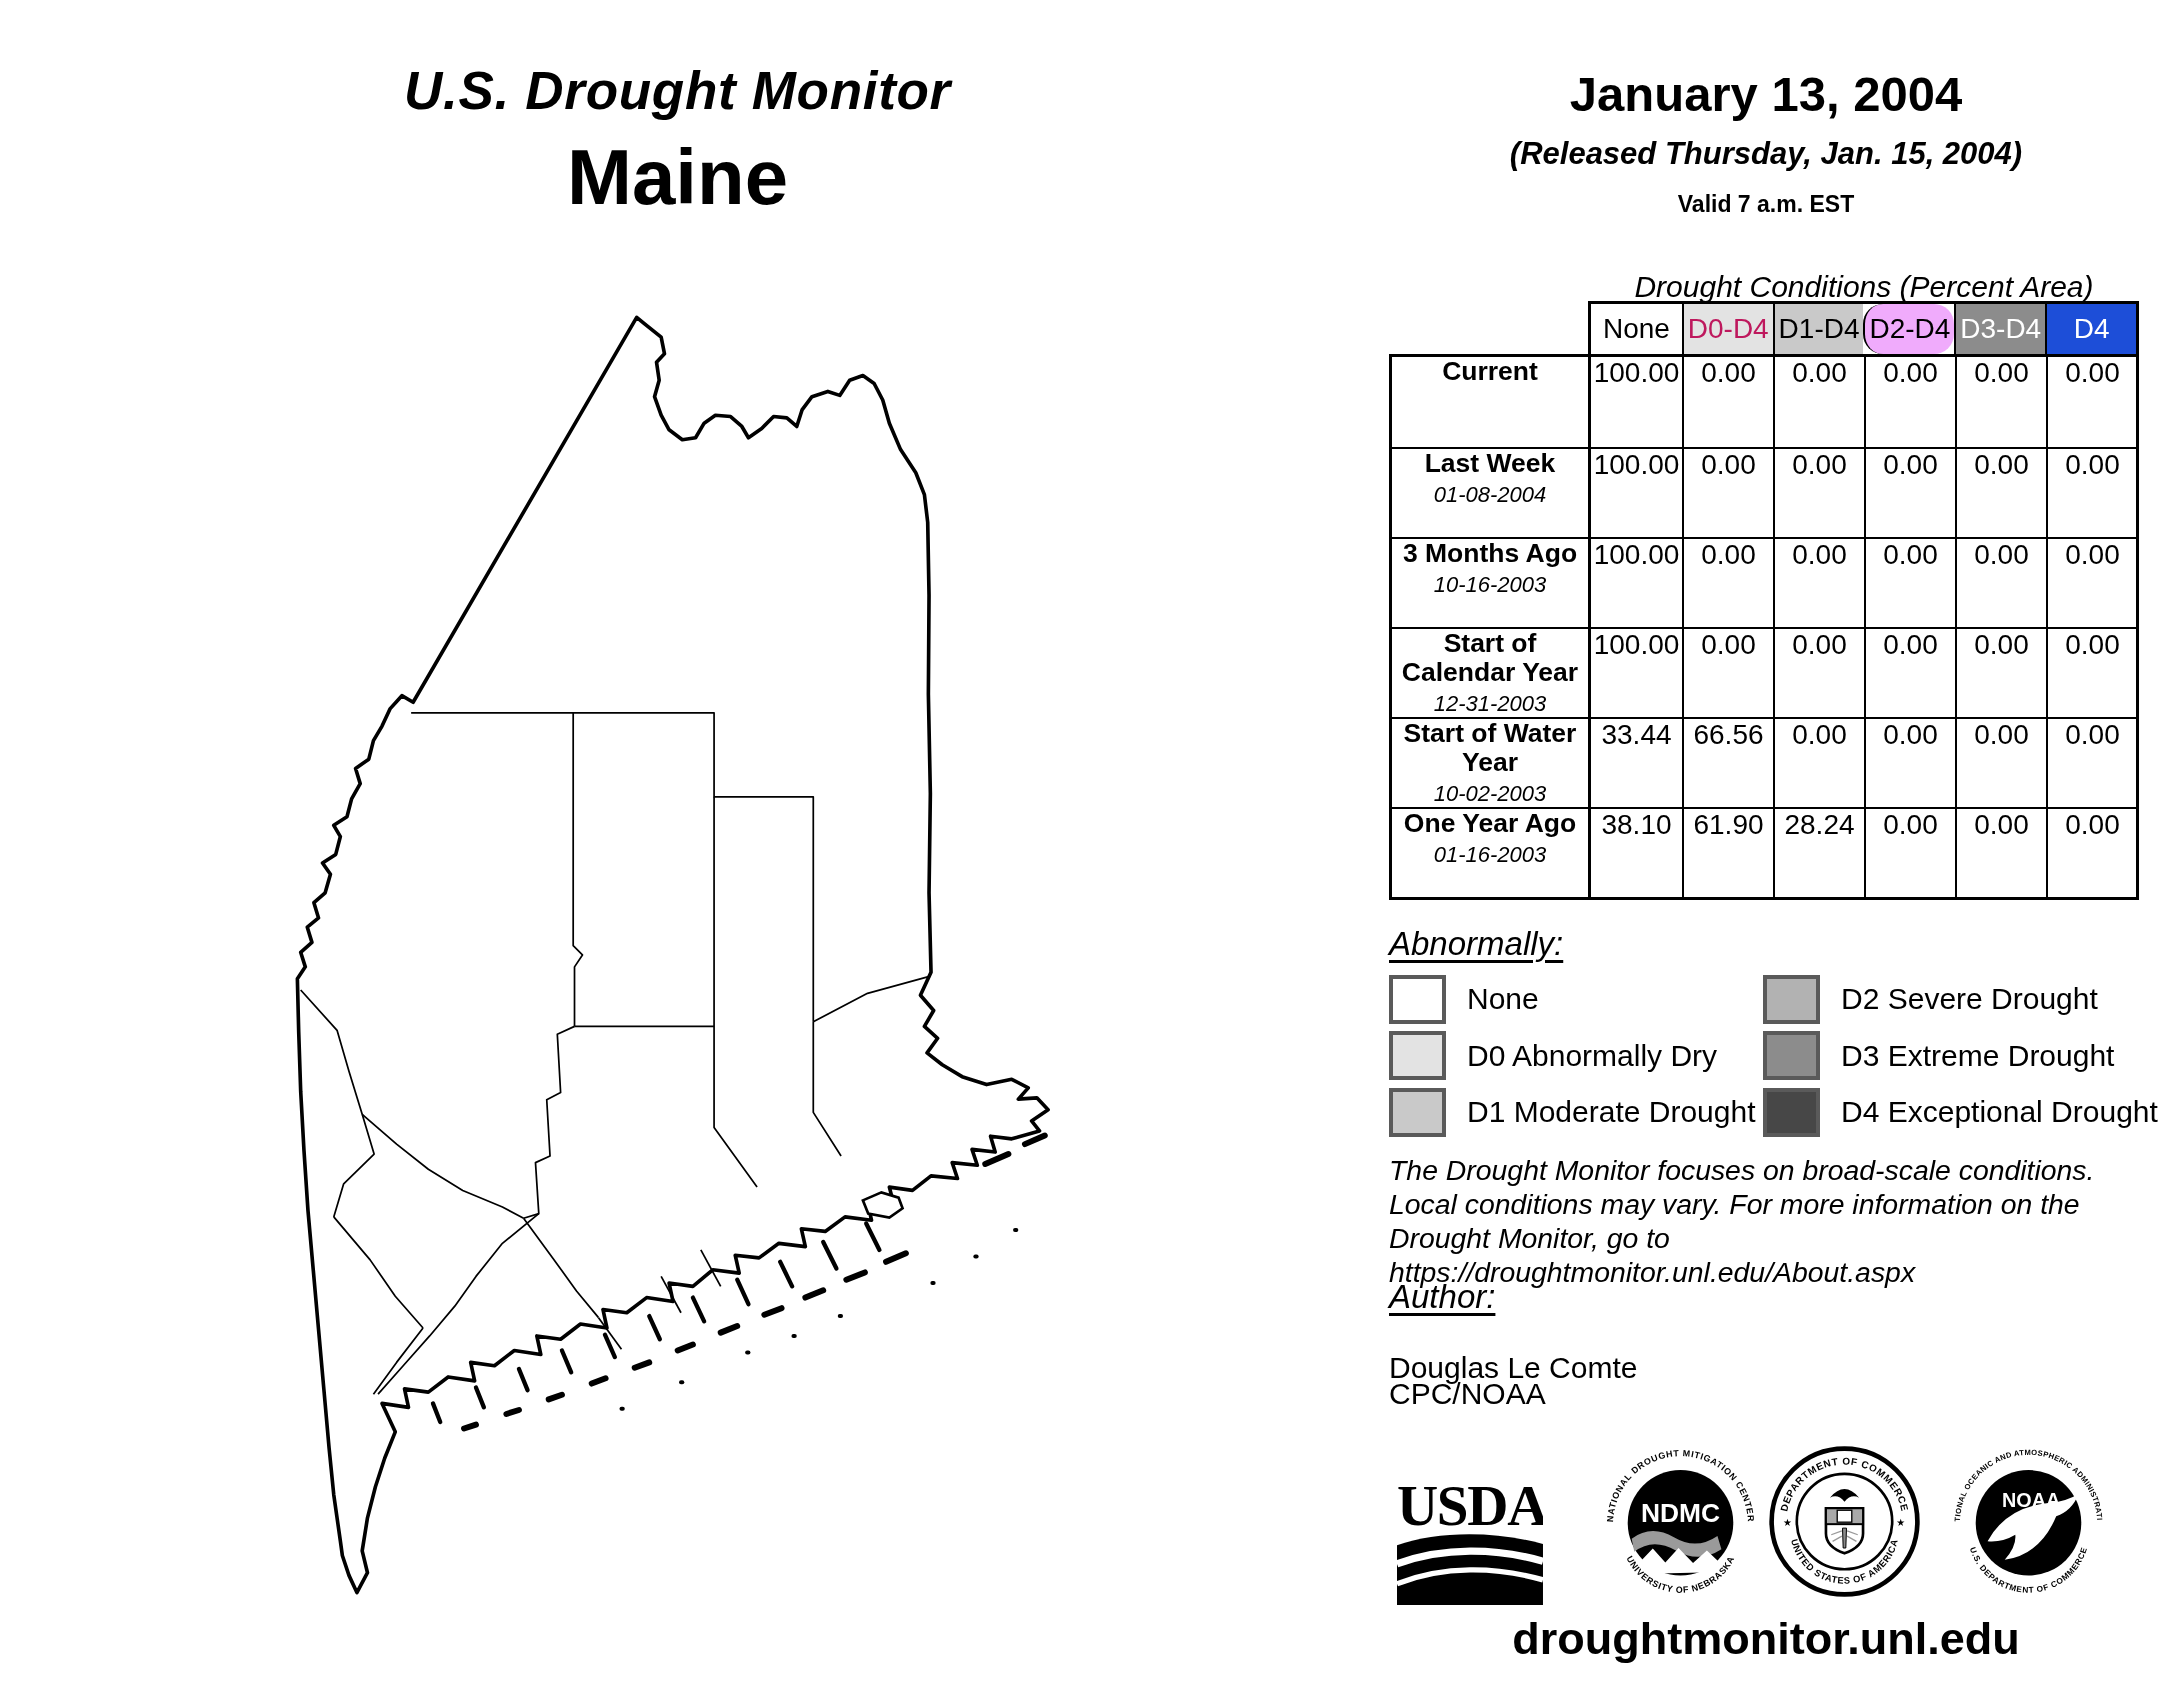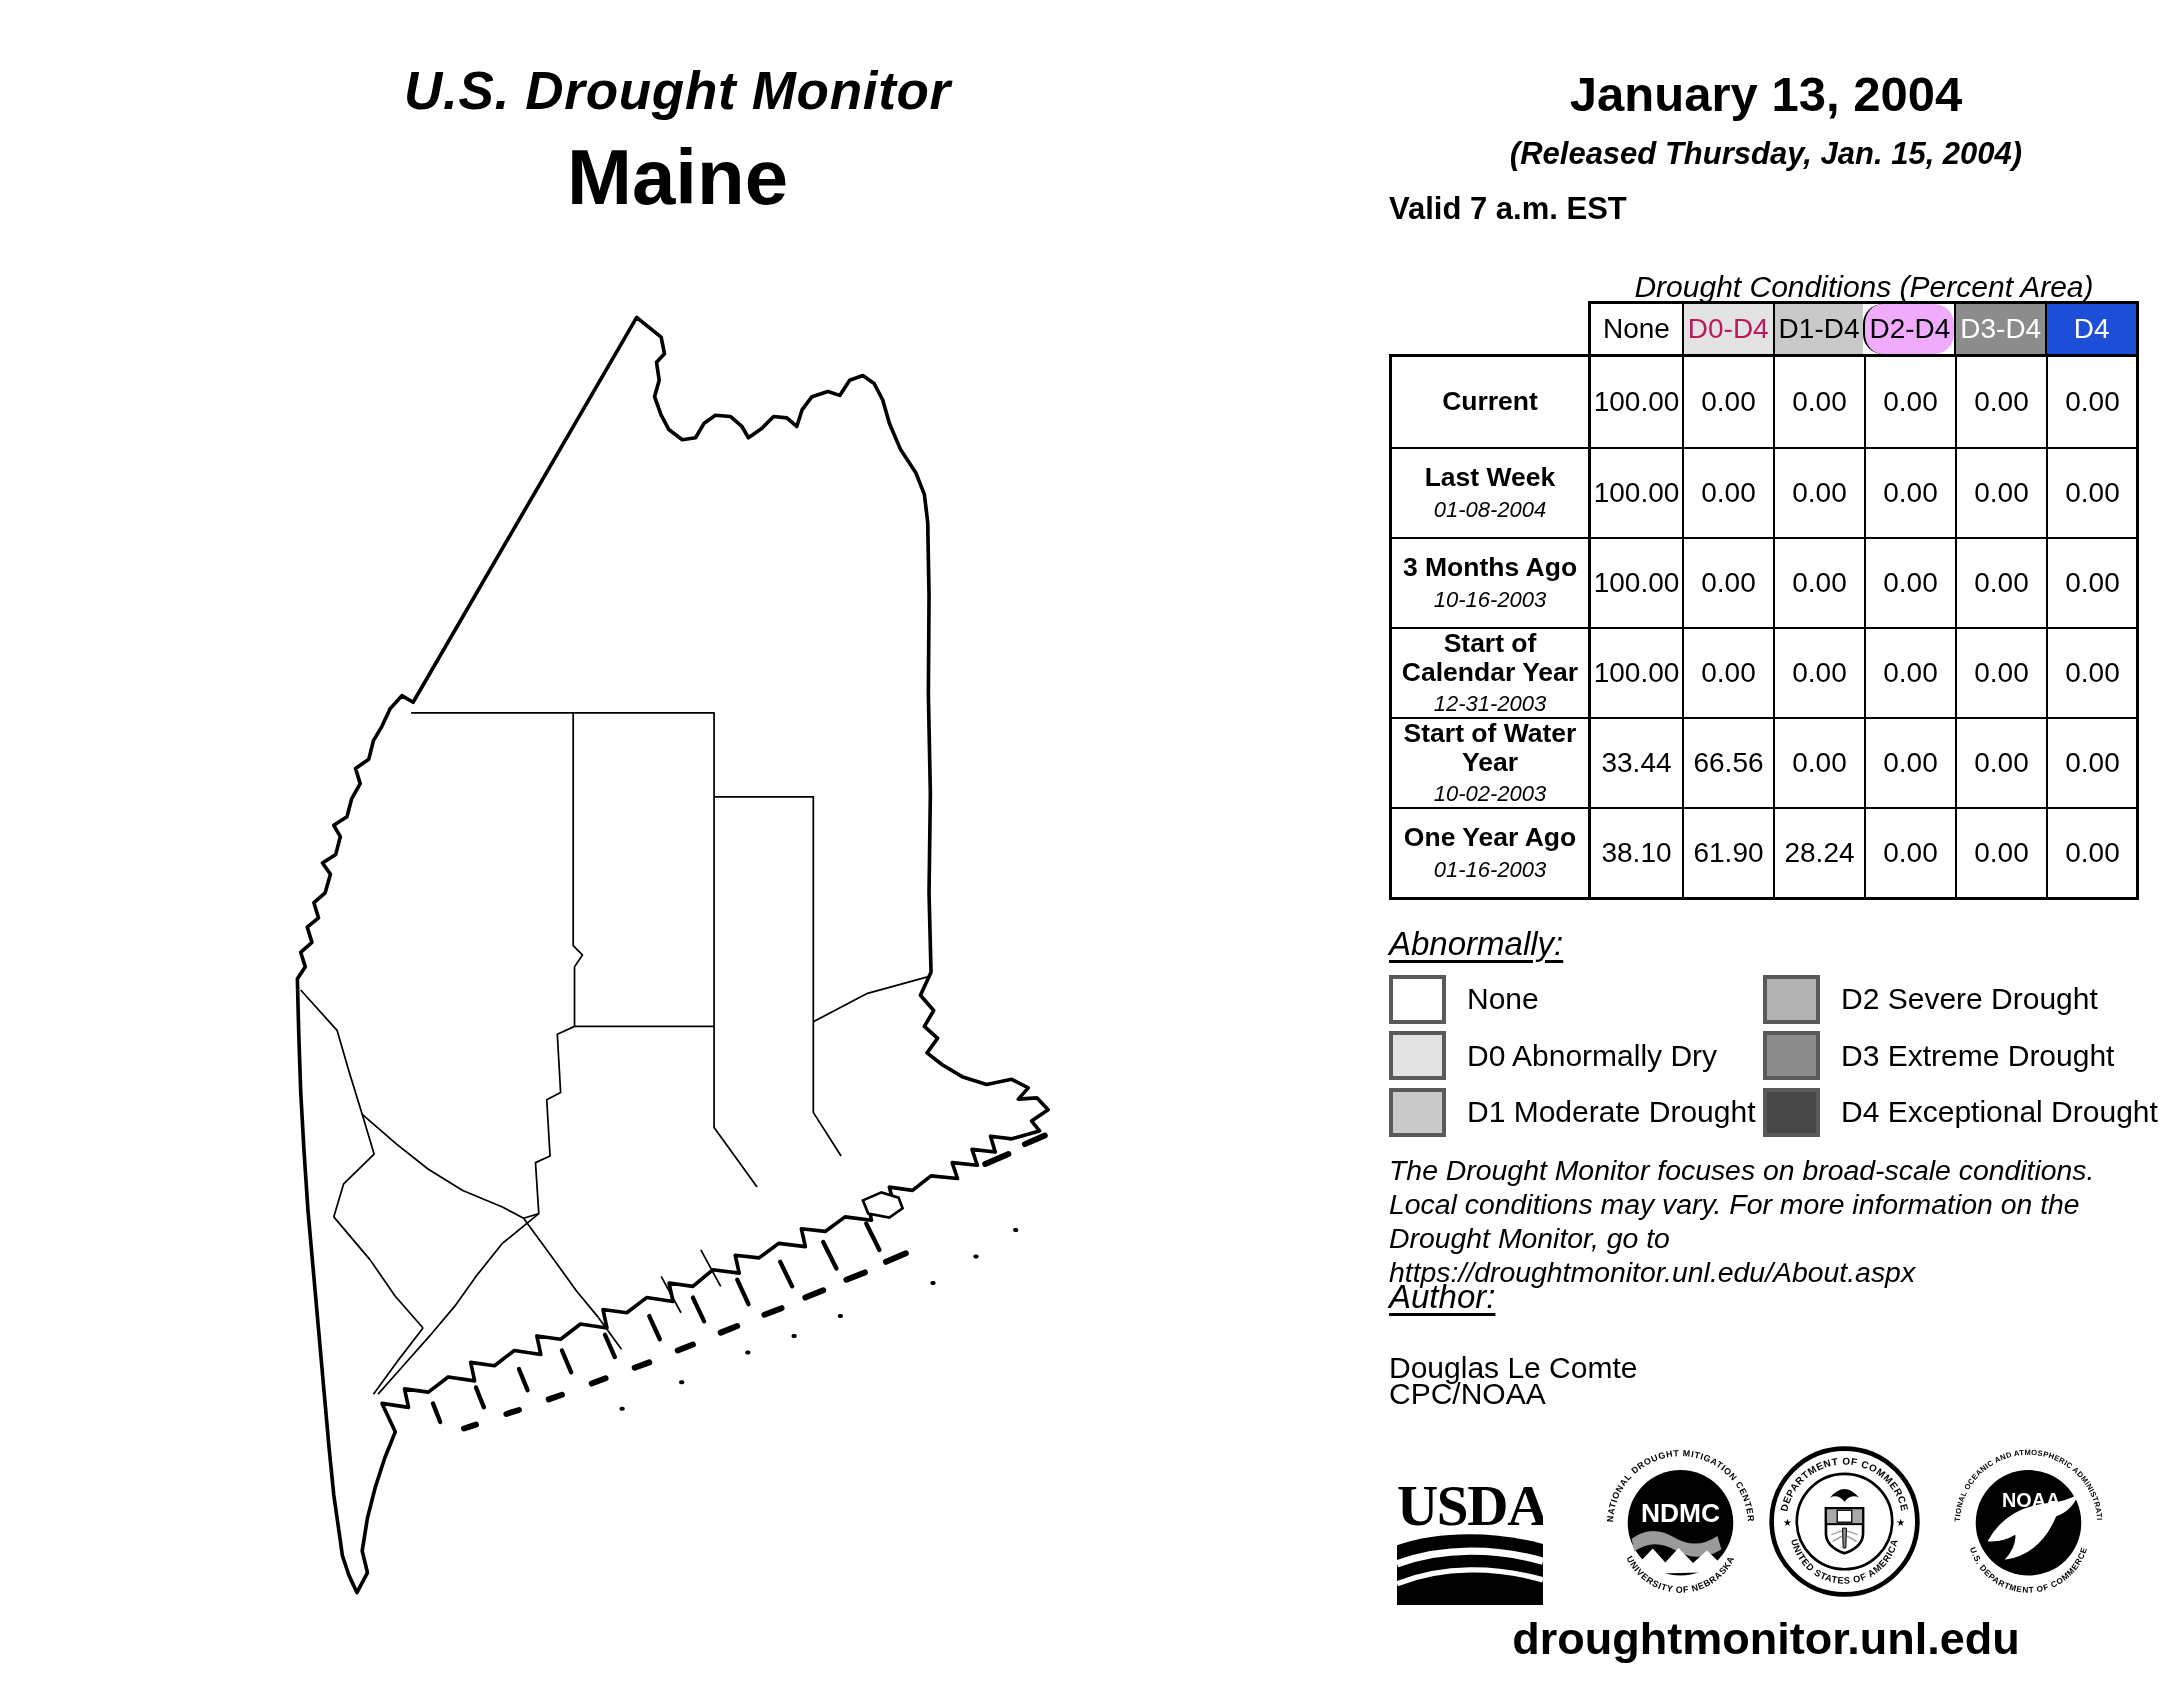--- a/index.html
+++ b/index.html
@@ -9,30 +9,30 @@
   }
   .abs{position:absolute;}
 
   
   .map-title{left:198px;top:60px;width:959px;text-align:center;font-size:53px;font-weight:bold;font-style:italic;letter-spacing:0.7px;}
   .map-region{left:198px;top:132px;width:959px;text-align:center;font-size:78px;font-weight:bold;}
 
   
   .date-main{left:1389px;top:66px;width:754px;text-align:center;font-size:49px;font-weight:bold;}
   .date-released{left:1389px;top:136px;width:754px;text-align:center;font-size:31px;font-weight:bold;font-style:italic;}
-  .date-valid{left:1389px;top:191px;width:754px;text-align:left;font-size:31px;font-weight:bold;}
+  .date-valid{left:1389px;top:191px;width:754px;text-align:center;font-size:23px;font-weight:bold;}
 
   
   .tbl-title{left:1592px;top:270px;width:544px;text-align:center;font-size:30px;font-style:italic;}
   .dmtable{left:1389px;top:301px;width:750px;}
   .dm-header{margin-left:199px;display:flex;border:3.3px solid #000;border-bottom:none;height:53px;box-sizing:border-box;}
   .hcell{width:91px;box-sizing:border-box;display:flex;align-items:center;justify-content:center;font-size:28px;}
   .hcell + .hcell{border-left:2px solid #000;}
   .dm-body{display:grid;grid-template-columns:199px 91px 91px 91px 91px 91px 91px;grid-auto-rows:90px;border:3.3px solid #000;}
-  .dm-body > div{box-sizing:border-box;display:flex;flex-direction:column;align-items:center;justify-content:center;}
+  .dm-body > div{box-sizing:border-box;display:flex;flex-direction:column;align-items:center;}
   .dm-body > div.rt{border-top:2.6px solid #000;}
   .lcell{border-right:3.3px solid #000;text-align:center;padding:0 5.3px;}
   .lcell .lab{font-weight:bold;font-size:26.5px;line-height:1.1;}
   .lcell .dt{font-style:italic;font-size:22px;margin-top:4px;}
   .lcell .dt:empty{display:none;}
   .vcell{font-size:28px;}
   .vcell.vb{border-left:2px solid #000;}
 
   
   .sec-head{font-size:33px;font-style:italic;text-decoration:underline;text-underline-offset:5.3px;text-decoration-thickness:2.6px;}

